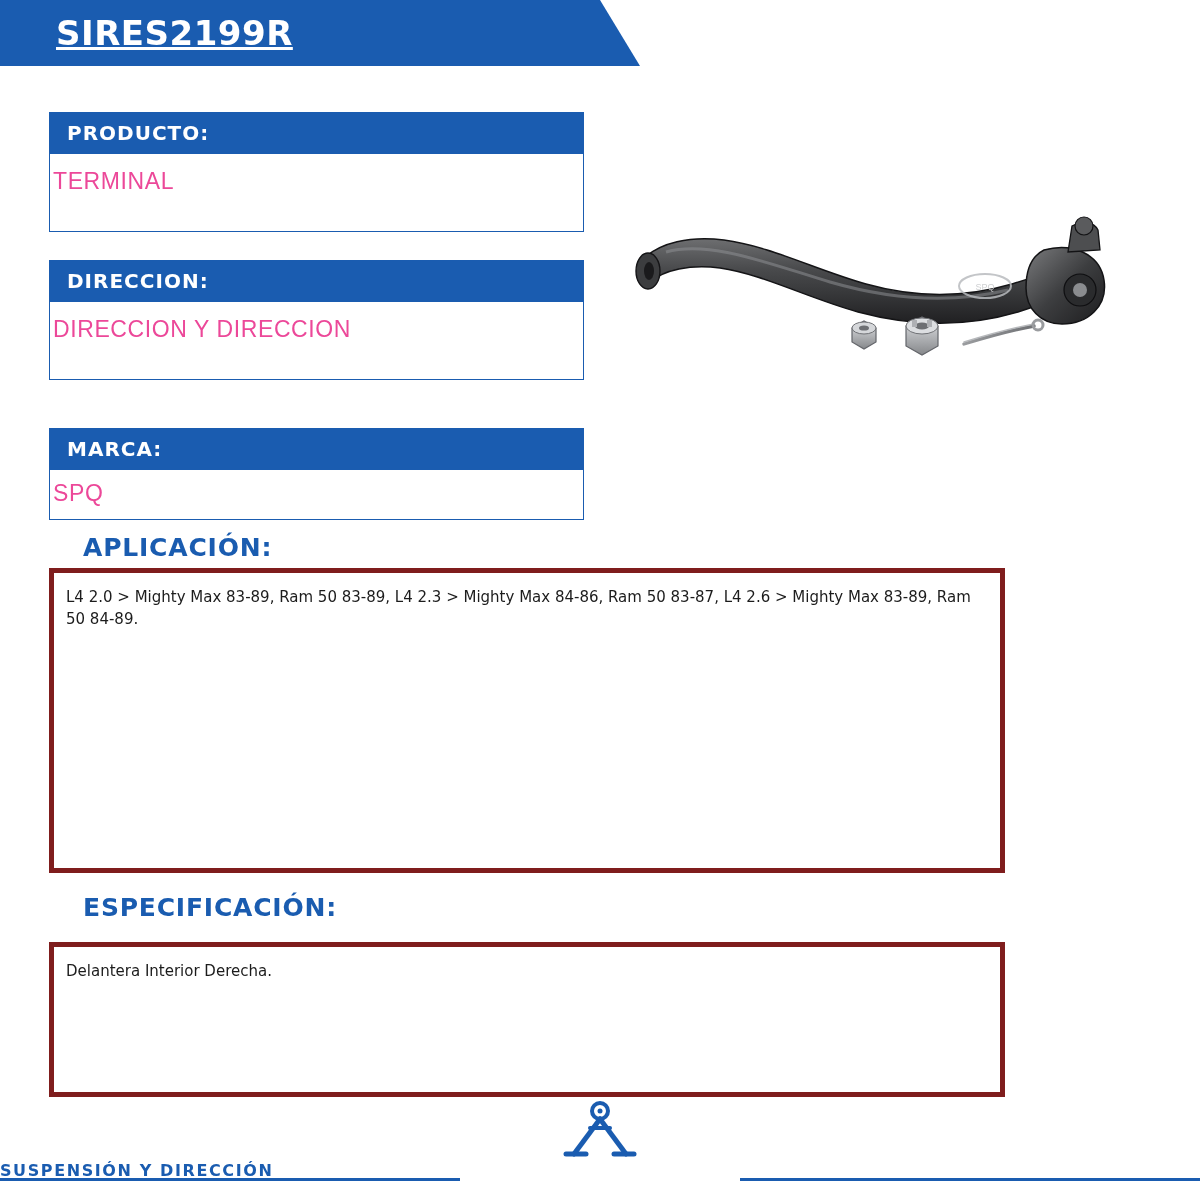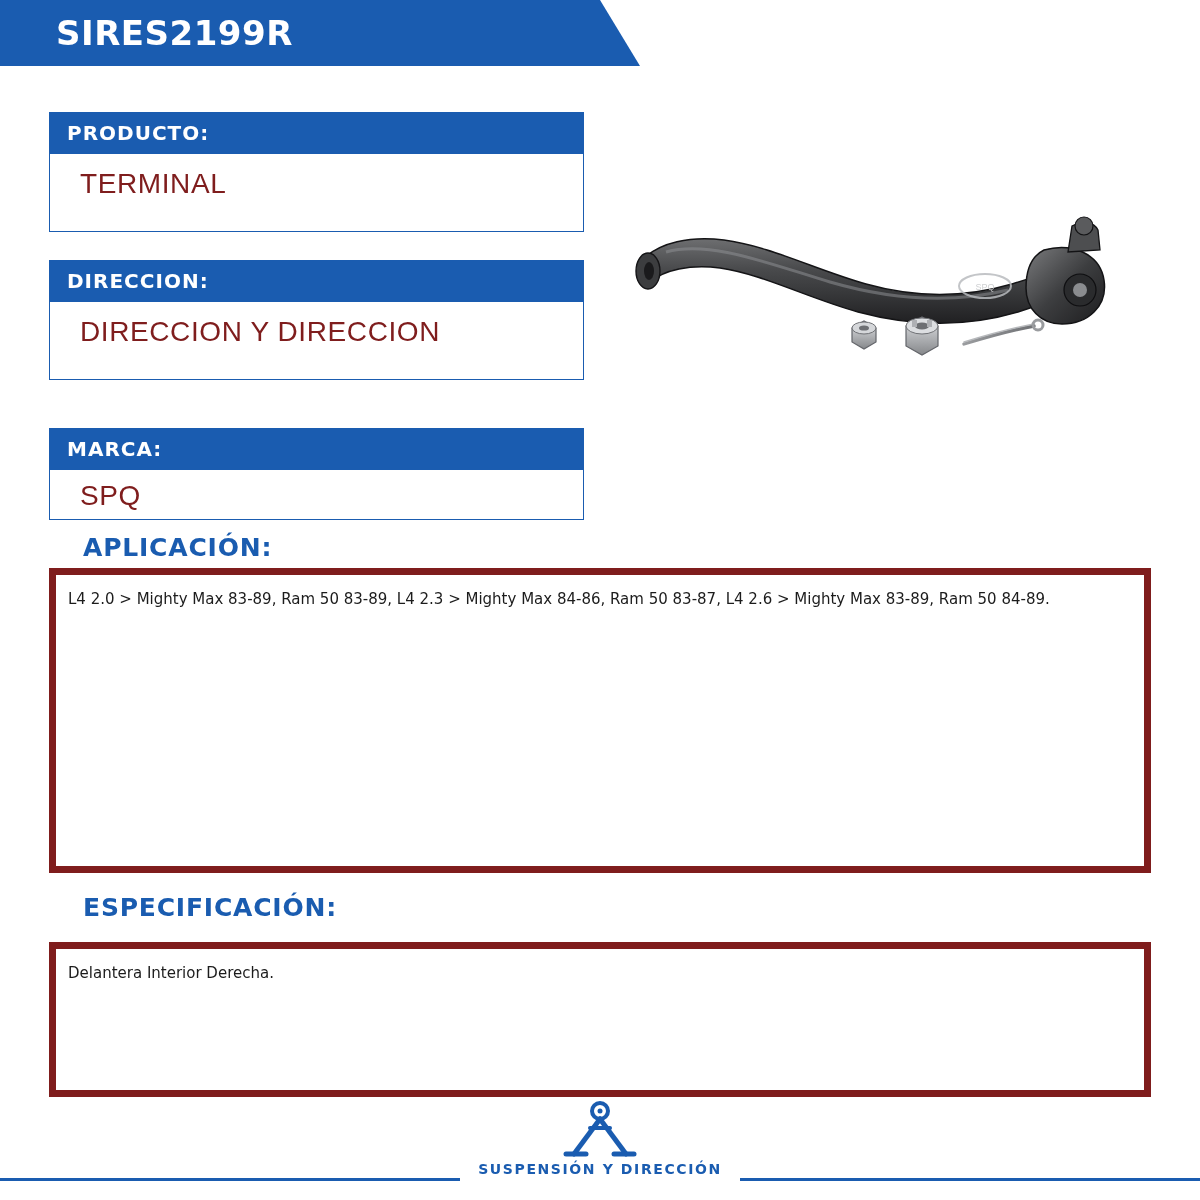--- a/index.html
+++ b/index.html
@@ -22,34 +22,35 @@
   .header-blue {
     position: absolute; left: 0; top: 0; width: 640px; height: 66px;
     background: #1a5cb0;
     clip-path: polygon(0 0, 600px 0, 640px 66px, 0 66px);
   }
   .header-title {
     position: absolute; left: 56px; top: 13px;
     font-size: 34px; font-weight: bold; letter-spacing: 0.5px;
     color: #ffffff;
     font-family: "DejaVu Sans", sans-serif;
+    text-decoration: underline;
   }
 
   
   .info-block { position: absolute; left: 49px; width: 535px; }
   .info-label {
     background: #1a5cb0; color: #fff;
     font-size: 20px; font-weight: bold; letter-spacing: 1px;
     padding: 9px 0 9px 18px;
     font-family: "DejaVu Sans", sans-serif;
   }
   .info-value {
     border: 1px solid #1a5cb0; border-top: none;
-    color: #7f1d1d; font-size: 28px; letter-spacing: 0.6px;
-    padding: 14px 0 14px 30px;
+    color: #ec4899; font-size: 23px; letter-spacing: 0.6px;
+    padding: 14px 0 14px 3px;
     background: #fff;
   }
   .b1 { top: 112px; }
   .b1 .info-value { height: 78px; }
   .b2 { top: 260px; }
   .b2 .info-value { height: 78px; }
   .b3 { top: 428px; }
   .b3 .info-value { height: 50px; padding-top: 10px; }
 
   
@@ -61,22 +62,22 @@
   .section-title {
     position: absolute; left: 66px;
     color: #1a5cb0; font-size: 25px; font-weight: bold; letter-spacing: 0.8px;
     font-family: "DejaVu Sans", sans-serif;
     margin-left: 17px;
   }
   .title-aplicacion { top: 533px; }
   .title-especificacion { top: 893px; }
 
   .section-box {
-    position: absolute; left: 49px; width: 1102px;
-    border: 7px solid #7f1d1d; background: #fff;
+    position: absolute; left: 49px; width: 956px;
+    border: 5px solid #7f1d1d; background: #fff;
   }
   .box-aplicacion { top: 568px; height: 305px; }
   .box-especificacion { top: 942px; height: 155px; }
 
   .box-text {
     padding: 14px 12px 0 12px;
     font-size: 15px; color: #1c1c1c; line-height: 1.45;
     font-family: "DejaVu Sans", sans-serif;
   }
 
@@ -88,22 +89,22 @@
     position: absolute; left: 0; top: 20px; width: 460px; height: 3px; background: #1a5cb0;
   }
   .footer-line-right {
     position: absolute; left: 740px; top: 20px; width: 460px; height: 3px; background: #1a5cb0;
   }
   .footer-icon {
     position: absolute; left: 560px; top: -60px; width: 80px; height: 70px;
   }
   .footer-text {
     position: absolute; left: 0; top: 1161px; width: 1200px;
-    text-align: center;
-    color: #1a5cb0; font-size: 14px; font-weight: bold; letter-spacing: 1.6px;
+    text-align: left;
+    color: #1a5cb0; font-size: 16px; font-weight: bold; letter-spacing: 1.6px;
     font-family: "DejaVu Sans", sans-serif;
   }
 </style>
 </head>
 <body>
 
 <div class="page">
 
   <div class="header">
     <div class="header-red"></div>

